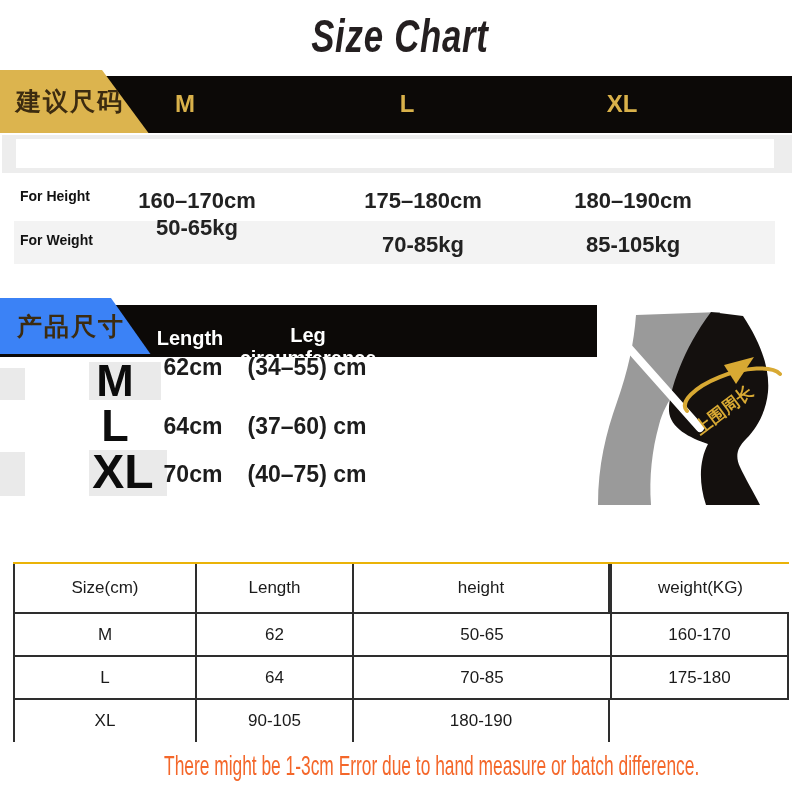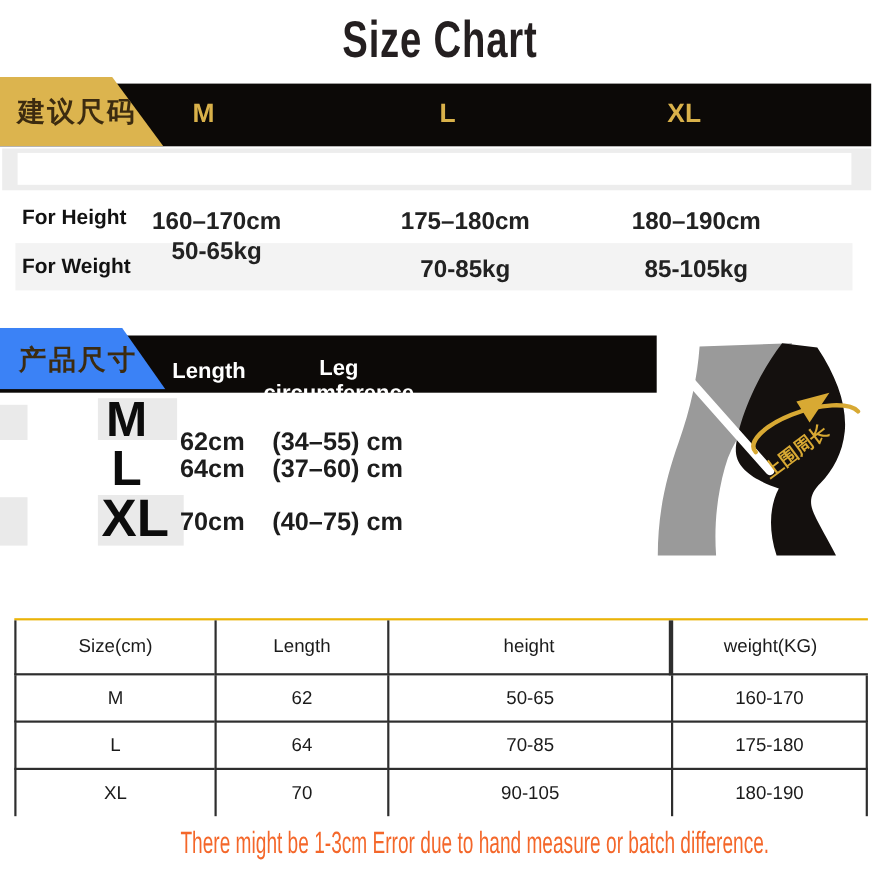--- a/index.html
+++ b/index.html
@@ -1,40 +1,40 @@
 <!DOCTYPE html>
 <html><head>
 <meta charset="utf-8">
 <style>
   html,body{margin:0;padding:0;background:#ffffff;}
   .page{position:relative;width:800px;height:800px;background:#ffffff;overflow:hidden;
         font-family:"Liberation Sans", sans-serif;color:#1b1b1b;}
 
   
   .title{position:absolute;left:0;top:8px;width:800px;text-align:center;
-         font-size:47px;font-weight:bold;color:#241f20;}
+         font-size:47px;font-weight:bold;color:#241f20;font-style:italic;}
   .cond{display:inline-block;transform:scaleX(0.74);transform-origin:center;letter-spacing:1px;}
 
   
   .bar1{position:absolute;left:0;top:76px;width:792px;height:57px;background:#0c0907;}
   .gold1{position:absolute;left:0;top:70px;width:150px;height:63px;background:#dcb44e;
          clip-path:polygon(0 0,68% 0,99% 100%,0 100%);
          display:flex;align-items:center;box-sizing:border-box;padding-left:16px;}
   .gold-label{font-size:25px;font-weight:bold;color:#3c2b10;letter-spacing:2px;}
   .szhdr{position:absolute;top:90px;width:160px;text-align:center;color:#d9b14a;
          font-weight:bold;font-size:24px;}
   .szhdr.m{left:105px}.szhdr.l{left:327px}.szhdr.xl{left:542px}
 
   
   .empty-row{position:absolute;left:2px;top:135px;width:790px;height:38px;background:#ededed;}
   .empty-inner{position:absolute;left:14px;top:4px;right:18px;bottom:5px;background:#ffffff;}
 
   
   .weight-bg{position:absolute;left:14px;top:221px;width:761px;height:43px;background:#f3f3f3;}
-  .hw-label{position:absolute;left:20px;font-size:19px;font-weight:bold;color:#121212;}
+  .hw-label{position:absolute;left:20px;font-size:14px;font-weight:bold;color:#121212;}
   .hw-label.h{top:188px}.hw-label.w{top:232px}
   .hw-val{position:absolute;width:170px;text-align:center;font-size:22px;font-weight:bold;color:#222;}
   .hv0{left:112px;top:188px}.hv1{left:338px;top:188px}.hv2{left:548px;top:188px}
   .wv0{left:112px;top:215px}.wv1{left:338px;top:232px}.wv2{left:548px;top:232px}
 
   
   .bar2{position:absolute;left:0;top:305px;width:597px;height:52px;background:#0c0907;}
   .gold2{position:absolute;left:0;top:298px;width:152px;height:56px;background:#3b82f6;
          clip-path:polygon(0 0,73% 0,99% 100%,0 100%);
          display:flex;align-items:center;box-sizing:border-box;padding-left:17px;}
@@ -48,21 +48,21 @@
   .gb2{left:89px;top:450px;width:78px;height:46px;}
   .eb1{left:0;top:368px;width:25px;height:32px;}
   .eb2{left:0;top:452px;width:25px;height:44px;}
   .szletter{position:absolute;width:126px;text-align:center;font-weight:bold;color:#0c0c0c;line-height:1;}
   .sz-m{left:52px;top:358px;font-size:45px;}
   .sz-l{left:52px;top:403px;font-size:45px;}
   .sz-xl{left:60px;top:448px;font-size:48px;}
   .pv{position:absolute;font-size:23px;font-weight:bold;color:#1d1d1d;text-align:center;}
   .len-col{left:133px;width:120px;}
   .circ-col{left:222px;width:170px;}
-  .r0{top:388px}.r1{top:413px}.r2{top:461px}
+  .r0{top:354px}.r1{top:413px}.r2{top:461px}
 
   
   .leg-svg{position:absolute;left:590px;top:295px;}
 
   
   .stable{position:absolute;left:13px;top:562px;width:776px;
           display:grid;grid-template-columns:182px 157px 258px 179px;
           grid-template-rows:50px 43px 43px 42px;
           border-top:2px solid #eab308;font-size:17px;color:#1b1b1b;box-sizing:border-box;}
   .cell{display:flex;align-items:center;justify-content:center;
@@ -149,21 +149,20 @@
     <div class="cell">62</div>
     <div class="cell">50-65</div>
     <div class="cell lastcol">160-170</div>
 
     <div class="cell">L</div>
     <div class="cell">64</div>
     <div class="cell">70-85</div>
     <div class="cell lastcol">175-180</div>
 
     <div class="cell lastrow">XL</div>
-    <div class="cell lastrow">70</div>
     <div class="cell lastrow">90-105</div>
     <div class="cell lastrow lastcol">180-190</div>
   </div>
 
   <div class="footnote">
     <span class="cond2">There might be 1-3cm Error due to hand measure or batch difference.</span>
   </div>
 
 </div>
 

